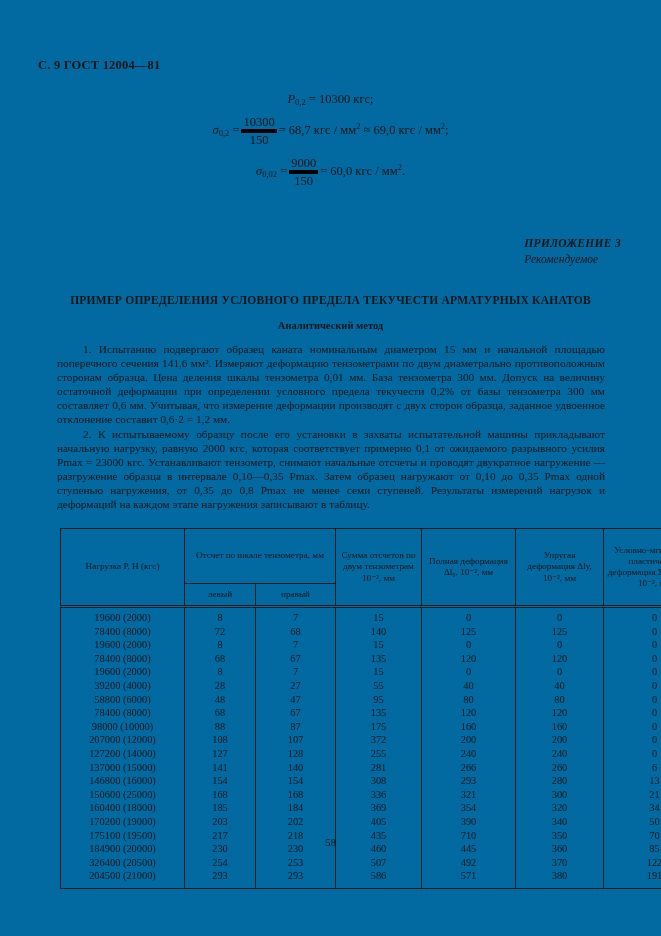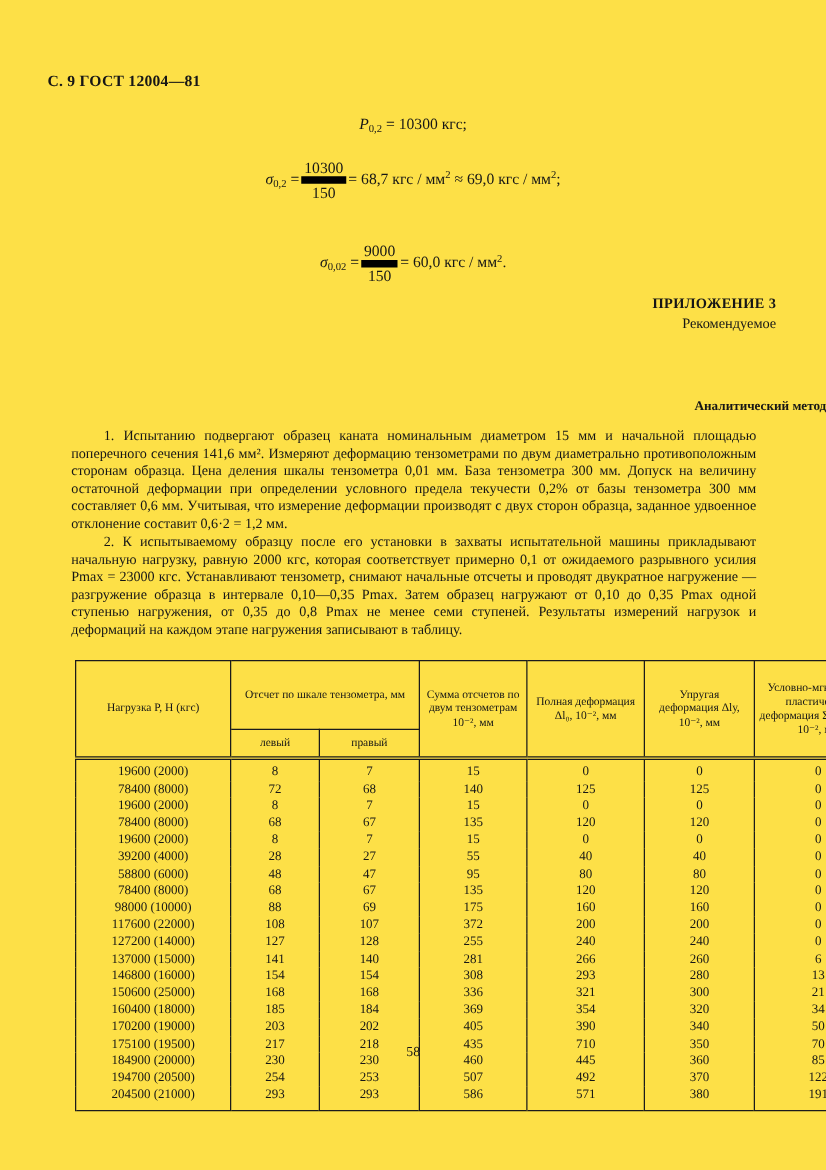--- a/index.html
+++ b/index.html
@@ -13,21 +13,21 @@
     position: relative;
     font-family: "Liberation Serif", "DejaVu Serif", serif;
     color: #161616;
     overflow: hidden;
   }
   .page {
     position: absolute;
     left: 0; top: 0;
     width: 661px;
     height: 936px;
-    background: #fde047;
+    background: #0369a1;
   }
 
   
   .run-head {
     position: absolute;
     left: 38px;
     top: 58px;
     font-size: 12.5px;
     font-weight: bold;
     letter-spacing: 0.2px;
@@ -58,37 +58,38 @@
   .sup {
     font-size: 8.5px;
     vertical-align: 0.55em;
     font-style: normal;
   }
   .frac {
     display: inline-block;
     vertical-align: middle;
     text-align: center;
     line-height: 1.12;
-    margin: 12px 2px;
+    margin: 0 2px;
     position: relative;
     top: -0.5px;
   }
   .frac .num { display: block; padding: 0 2px 0px 2px; }
   .frac .den {
     display: block;
-    border-top: 6px solid #000000;
+    border-top: 4px solid #000000;
     padding: 0px 2px 0 2px;
   }
 
   
   .appendix {
     position: absolute;
     right: 40px;
     top: 236px;
-    text-align: right;
+    text-align: left;
+    font-style: italic;
     font-size: 11.5px;
     line-height: 1.35;
   }
   .appendix .a1 { font-weight: bold; letter-spacing: 0.3px; }
   .appendix .a2 { font-weight: normal; }
 
   
   .main-title {
     position: absolute;
     left: 0;
@@ -97,21 +98,21 @@
     text-align: center;
     font-size: 11.5px;
     font-weight: bold;
     letter-spacing: 0.25px;
   }
   .sub-title {
     position: absolute;
     left: 0;
     top: 320px;
     width: 661px;
-    text-align: right;
+    text-align: center;
     font-size: 10.5px;
     font-weight: bold;
   }
 
   
   .body-text {
     position: absolute;
     left: 57px;
     top: 342px;
     width: 548px;
@@ -209,20 +210,21 @@
       <span>=</span><span class="frac"><span class="num">9000</span><span class="den">150</span></span><span>= 60,0 кгс / мм</span><span class="sup">2</span><span>.</span>
     </div>
 
   </div>
 
   <div class="appendix">
     <div class="a1">ПРИЛОЖЕНИЕ 3</div>
     <div class="a2">Рекомендуемое</div>
   </div>
 
+  <div class="main-title">ПРИМЕР ОПРЕДЕЛЕНИЯ УСЛОВНОГО ПРЕДЕЛА ТЕКУЧЕСТИ АРМАТУРНЫХ КАНАТОВ</div>
   <div class="sub-title">Аналитический метод</div>
 
   <div class="body-text">
     <p>1. Испытанию подвергают образец каната номинальным диаметром 15 мм и начальной площадью поперечного сечения 141,6 мм². Измеряют деформацию тензометрами по двум диаметрально противоположным сторонам образца. Цена деления шкалы тензометра 0,01 мм. База тензометра 300 мм. Допуск на величину остаточной деформации при определении условного предела текучести 0,2% от базы тензометра 300 мм составляет 0,6 мм. Учитывая, что измерение деформации производят с двух сторон образца, заданное удвоенное отклонение составит 0,6·2 = 1,2 мм.</p>
     <p>2. К испытываемому образцу после его установки в захваты испытательной машины прикладывают начальную нагрузку, равную 2000 кгс, которая соответствует примерно 0,1 от ожидаемого разрывного усилия Pmax = 23000 кгс. Устанавливают тензометр, снимают начальные отсчеты и проводят двукратное нагружение — разгружение образца в интервале 0,10—0,35 Pmax. Затем образец нагружают от 0,10 до 0,35 Pmax одной ступенью нагружения, от 0,35 до 0,8 Pmax не менее семи ступеней. Результаты измерений нагрузок и деформаций на каждом этапе нагружения записывают в таблицу.</p>
   </div>
 
   <div class="tbl-wrap">
     <table class="grid">
       <colgroup>
@@ -317,28 +319,28 @@
             <td>68</td>
             <td>67</td>
             <td>135</td>
             <td>120</td>
             <td>120</td>
             <td>0</td>
           </tr>
           <tr>
             <td>98000 (10000)</td>
             <td>88</td>
-            <td>69</td>
+            <td>87</td>
             <td>175</td>
             <td>160</td>
             <td>160</td>
             <td>0</td>
           </tr>
           <tr>
-            <td>117600 (22000)</td>
+            <td>207000 (12000)</td>
             <td>108</td>
             <td>107</td>
             <td>372</td>
             <td>200</td>
             <td>200</td>
             <td>0</td>
           </tr>
           <tr>
             <td>127200 (14000)</td>
             <td>127</td>
@@ -405,21 +407,21 @@
           <tr>
             <td>184900 (20000)</td>
             <td>230</td>
             <td>230</td>
             <td>460</td>
             <td>445</td>
             <td>360</td>
             <td>85</td>
           </tr>
           <tr>
-            <td>194700 (20500)</td>
+            <td>326400 (20500)</td>
             <td>254</td>
             <td>253</td>
             <td>507</td>
             <td>492</td>
             <td>370</td>
             <td>122</td>
           </tr>
           <tr>
             <td>204500 (21000)</td>
             <td>293</td>

